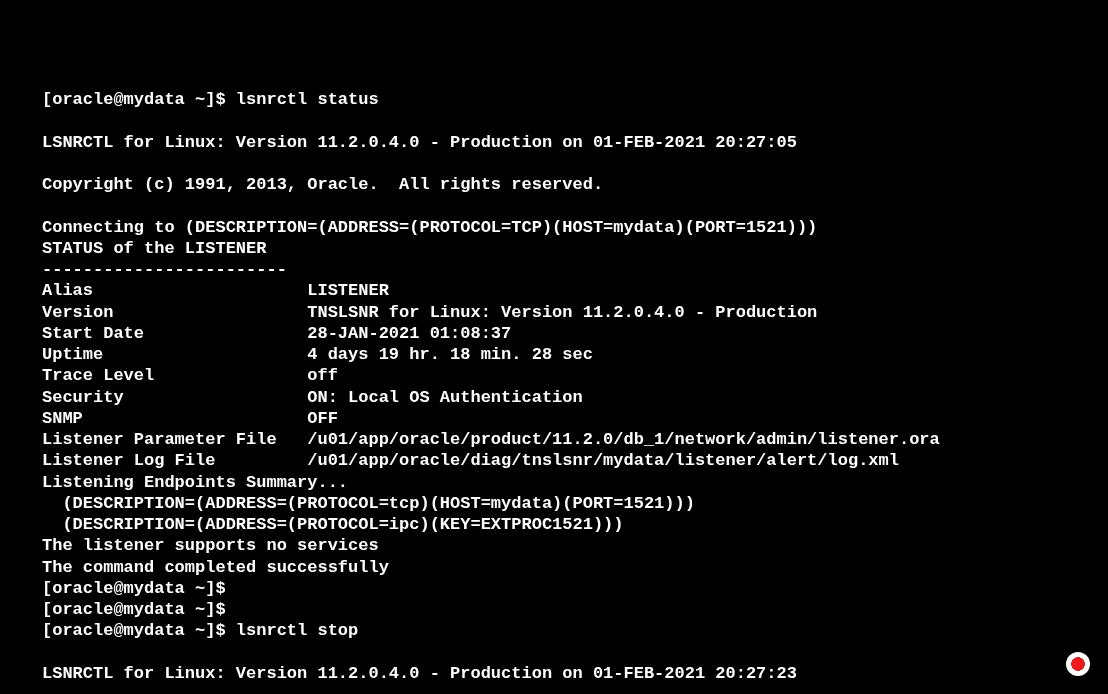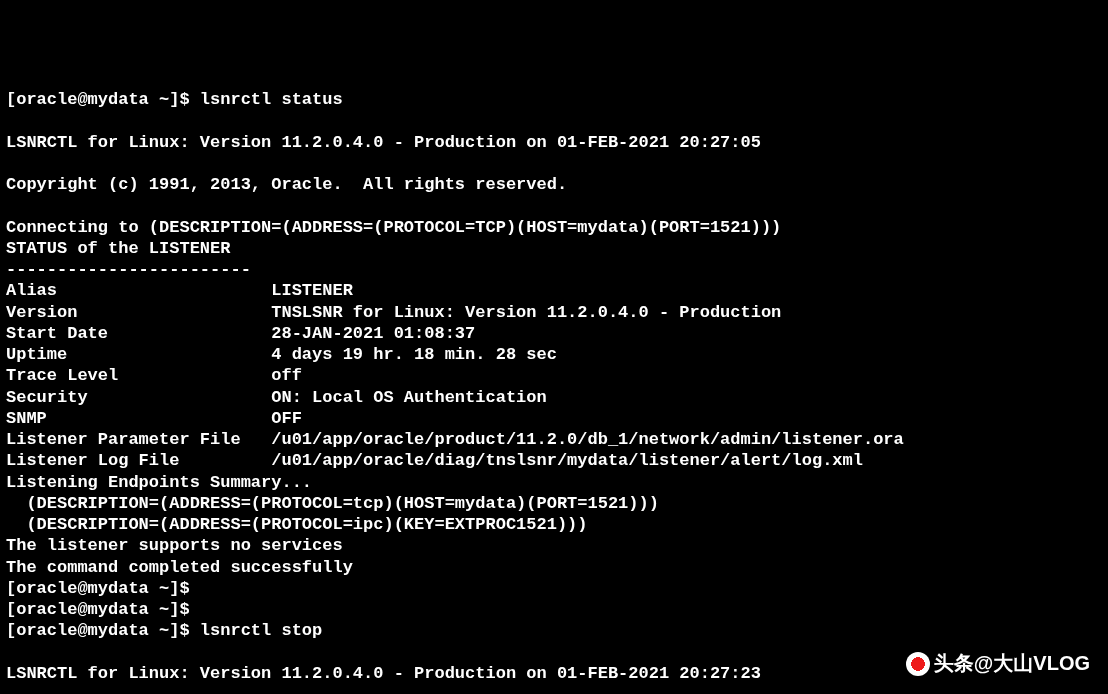--- a/index.html
+++ b/index.html
@@ -16,20 +16,21 @@
       line-height: 1.25;
       padding: 4px 6px;
       width: 1108px;
       height: 694px;
       overflow: hidden;
       white-space: pre;
       position: relative;
     }
     .terminal-line {
       display: block;
+      margin-left: 36px;
     }
     .watermark {
       position: absolute;
       bottom: 18px;
       right: 18px;
       font-family: Arial, sans-serif;
       font-weight: bold;
       font-size: 20px;
       color: #ffffff;
       text-shadow: 0 0 6px rgba(0,0,0,0.9), 0 0 3px rgba(0,0,0,0.9);
@@ -50,17 +51,16 @@
   </style>
 </head>
 <body>
 
 
 
 <div id="terminal-container"><span class="terminal-line">[oracle@mydata ~]$ lsnrctl status</span><span class="terminal-line">&nbsp;</span><span class="terminal-line">LSNRCTL for Linux: Version 11.2.0.4.0 - Production on 01-FEB-2021 20:27:05</span><span class="terminal-line">&nbsp;</span><span class="terminal-line">Copyright (c) 1991, 2013, Oracle.  All rights reserved.</span><span class="terminal-line">&nbsp;</span><span class="terminal-line">Connecting to (DESCRIPTION=(ADDRESS=(PROTOCOL=TCP)(HOST=mydata)(PORT=1521)))</span><span class="terminal-line">STATUS of the LISTENER</span><span class="terminal-line">------------------------</span><span class="terminal-line">Alias                     LISTENER</span><span class="terminal-line">Version                   TNSLSNR for Linux: Version 11.2.0.4.0 - Production</span><span class="terminal-line">Start Date                28-JAN-2021 01:08:37</span><span class="terminal-line">Uptime                    4 days 19 hr. 18 min. 28 sec</span><span class="terminal-line">Trace Level               off</span><span class="terminal-line">Security                  ON: Local OS Authentication</span><span class="terminal-line">SNMP                      OFF</span><span class="terminal-line">Listener Parameter File   /u01/app/oracle/product/11.2.0/db_1/network/admin/listener.ora</span><span class="terminal-line">Listener Log File         /u01/app/oracle/diag/tnslsnr/mydata/listener/alert/log.xml</span><span class="terminal-line">Listening Endpoints Summary...</span><span class="terminal-line">  (DESCRIPTION=(ADDRESS=(PROTOCOL=tcp)(HOST=mydata)(PORT=1521)))</span><span class="terminal-line">  (DESCRIPTION=(ADDRESS=(PROTOCOL=ipc)(KEY=EXTPROC1521)))</span><span class="terminal-line">The listener supports no services</span><span class="terminal-line">The command completed successfully</span><span class="terminal-line">[oracle@mydata ~]$ </span><span class="terminal-line">[oracle@mydata ~]$ </span><span class="terminal-line">[oracle@mydata ~]$ lsnrctl stop</span><span class="terminal-line">&nbsp;</span><span class="terminal-line">LSNRCTL for Linux: Version 11.2.0.4.0 - Production on 01-FEB-2021 20:27:23</span><span class="terminal-line">&nbsp;</span></div>
 
 <div class="watermark">
   <span class="watermark-icon"></span>
-  <span>头条@大山VLOG</span>
 </div>
 
 
 
 
 </body></html>

